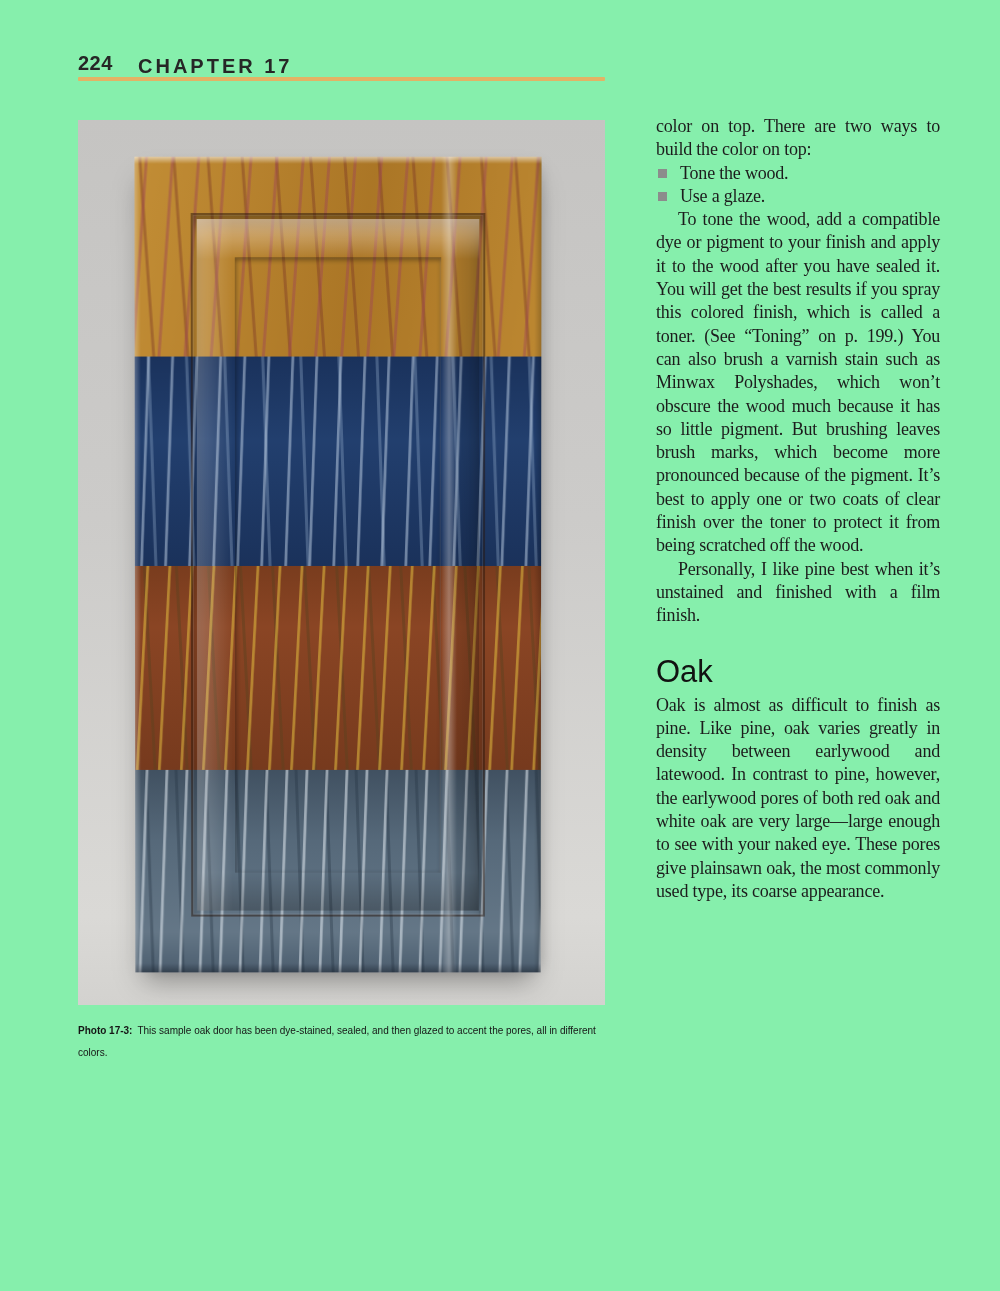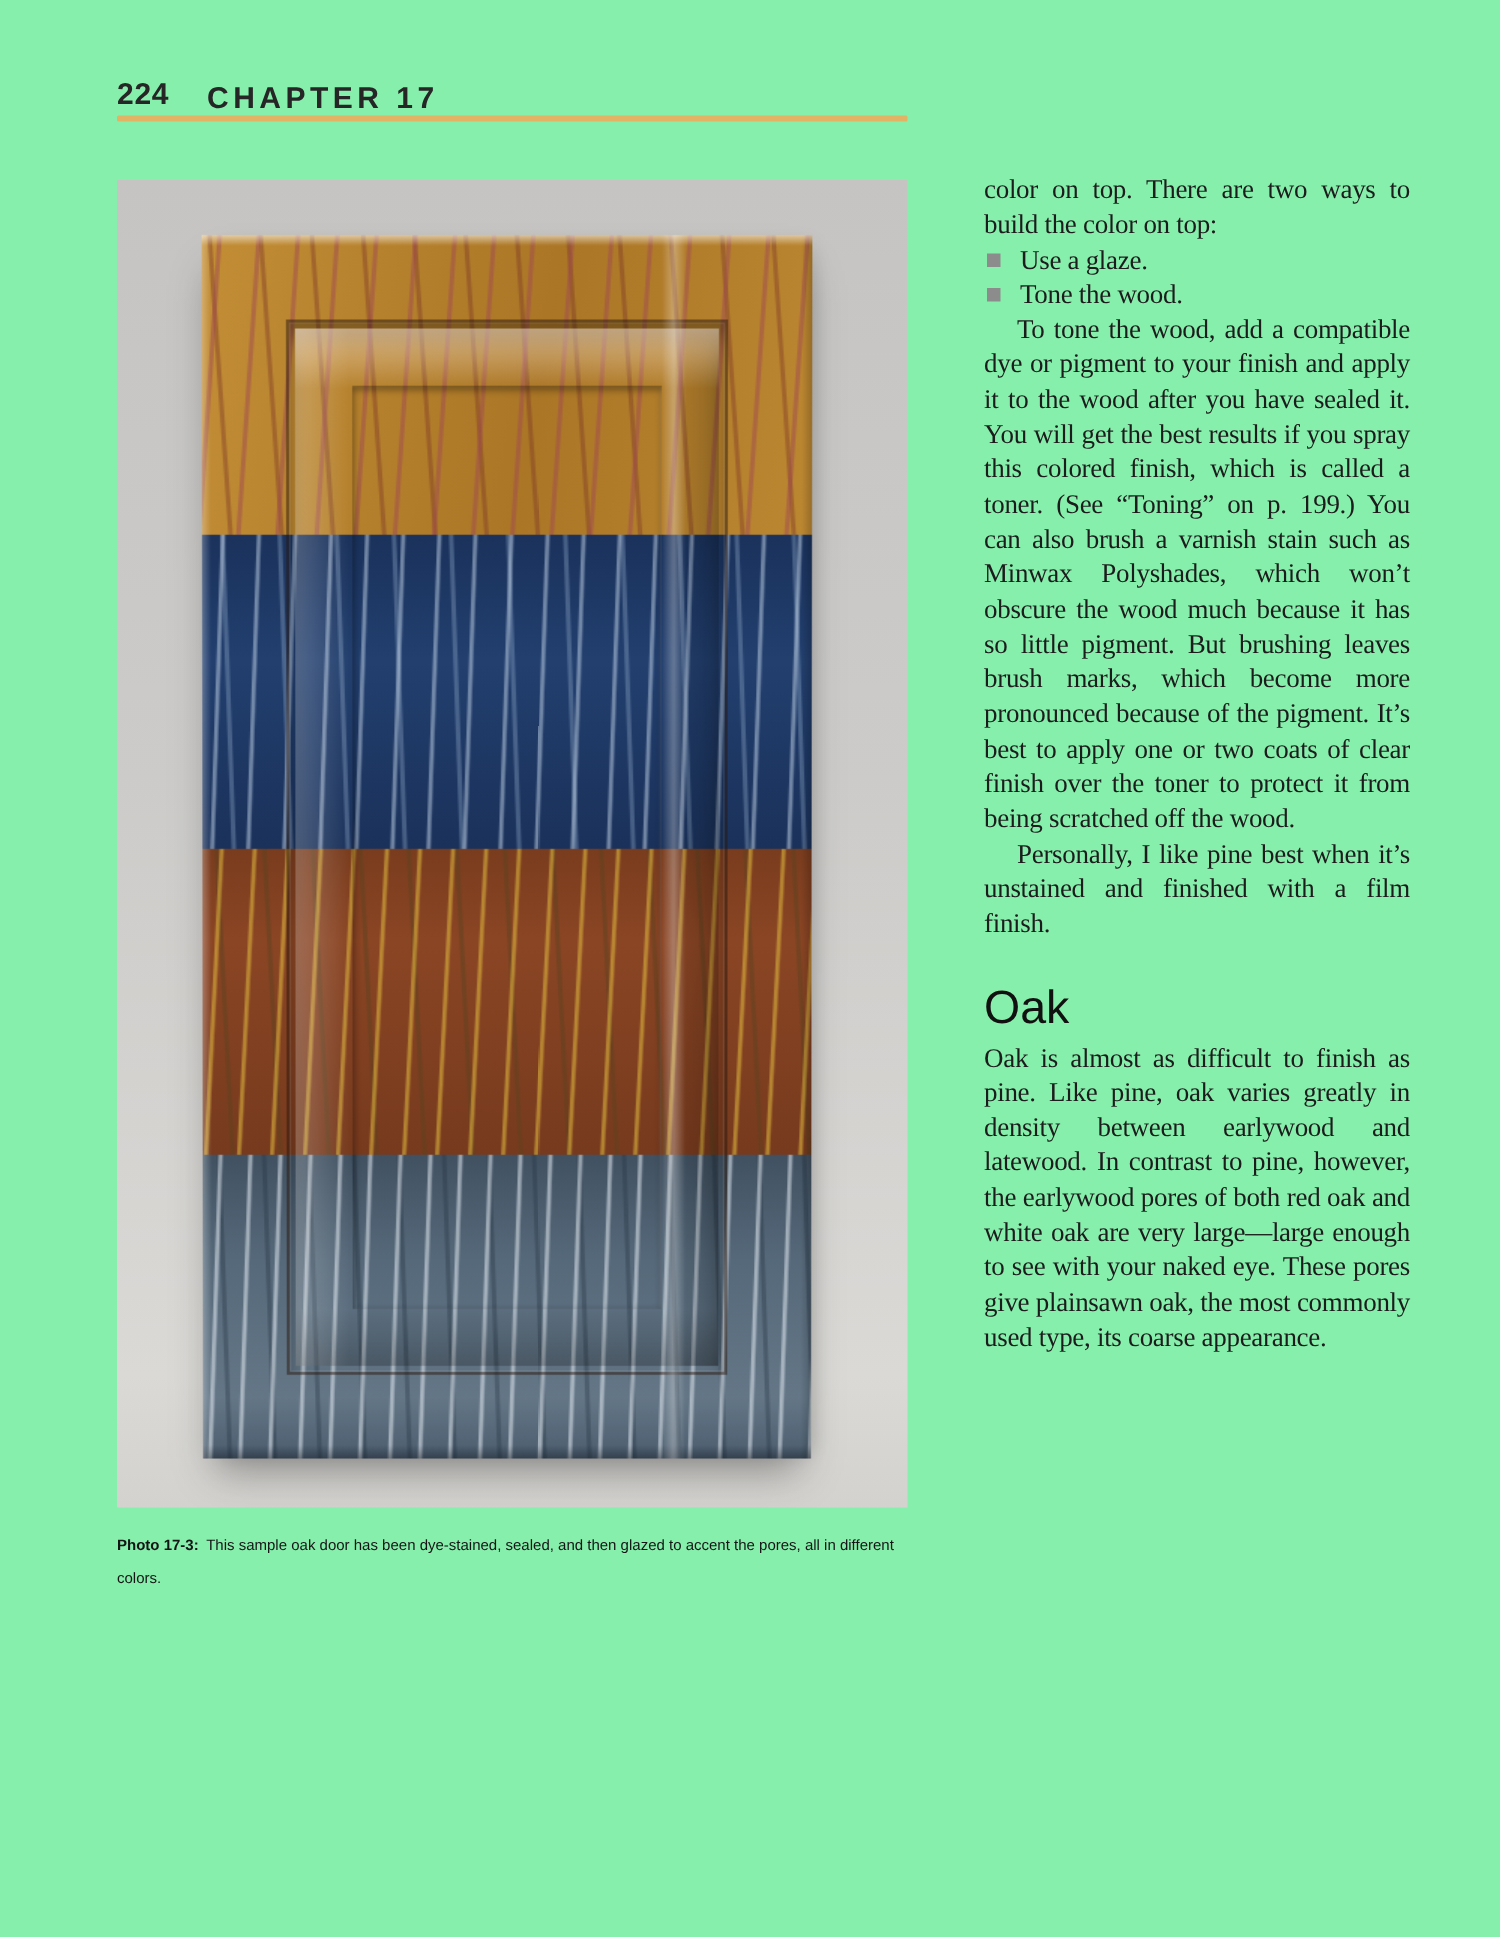--- a/index.html
+++ b/index.html
@@ -144,25 +144,25 @@
   </figure>
 
   <p class="photo-caption"><span class="caption-label">Photo 17-3:</span><span>This sample oak door has been dye-stained, sealed, and then glazed to accent the pores, all in different colors.</span></p>
 
   <div class="article-column">
     <p>color on top. There are two ways to build the color on top:</p>
 
     <ul class="bullet-list">
       <li class="bullet-item">
         <span class="bullet-square" style="background-color: rgb(140, 140, 140);"></span>
-        <span>Use a glaze.</span>
+        <span>Tone the wood.</span>
       </li>
       <li class="bullet-item">
         <span class="bullet-square" style="background-color: rgb(140, 140, 140);"></span>
-        <span>Tone the wood.</span>
+        <span>Use a glaze.</span>
       </li>
     </ul>
 
     <p class="indented">To tone the wood, add a compatible dye or pigment to your finish and apply it to the wood after you have sealed it. You will get the best results if you spray this colored finish, which is called a toner. (See “Toning” on p. 199.) You can also brush a varnish stain such as Minwax Polyshades, which won’t obscure the wood much because it has so little pigment. But brushing leaves brush marks, which become more pronounced because of the pigment. It’s best to apply one or two coats of clear finish over the toner to protect it from being scratched off the wood.</p>
     <p class="indented">Personally, I like pine best when it’s unstained and finished with a film finish.</p>
 
     <h2 class="section-heading">Oak</h2>
 
     <p>Oak is almost as difficult to finish as pine. Like pine, oak varies greatly in density between earlywood and latewood. In contrast to pine, however, the earlywood pores of both red oak and white oak are very large—large enough to see with your naked eye. These pores give plainsawn oak, the most commonly used type, its coarse appearance.</p>
   </div>

